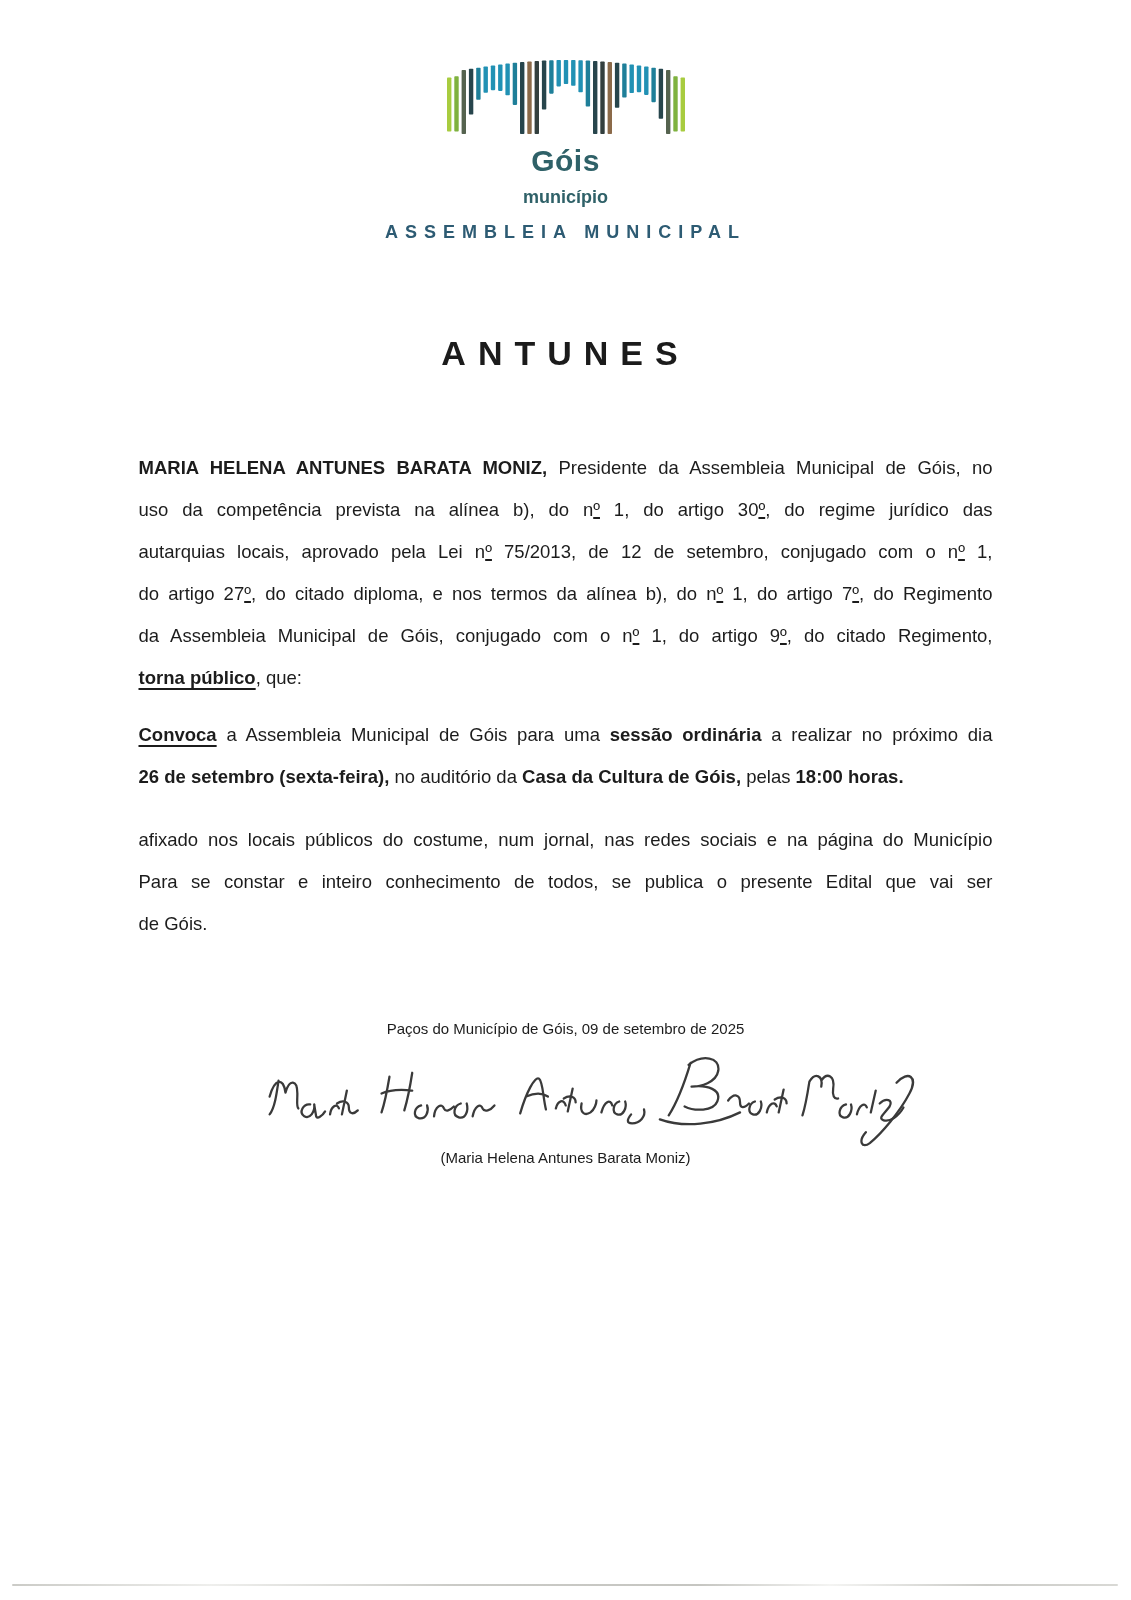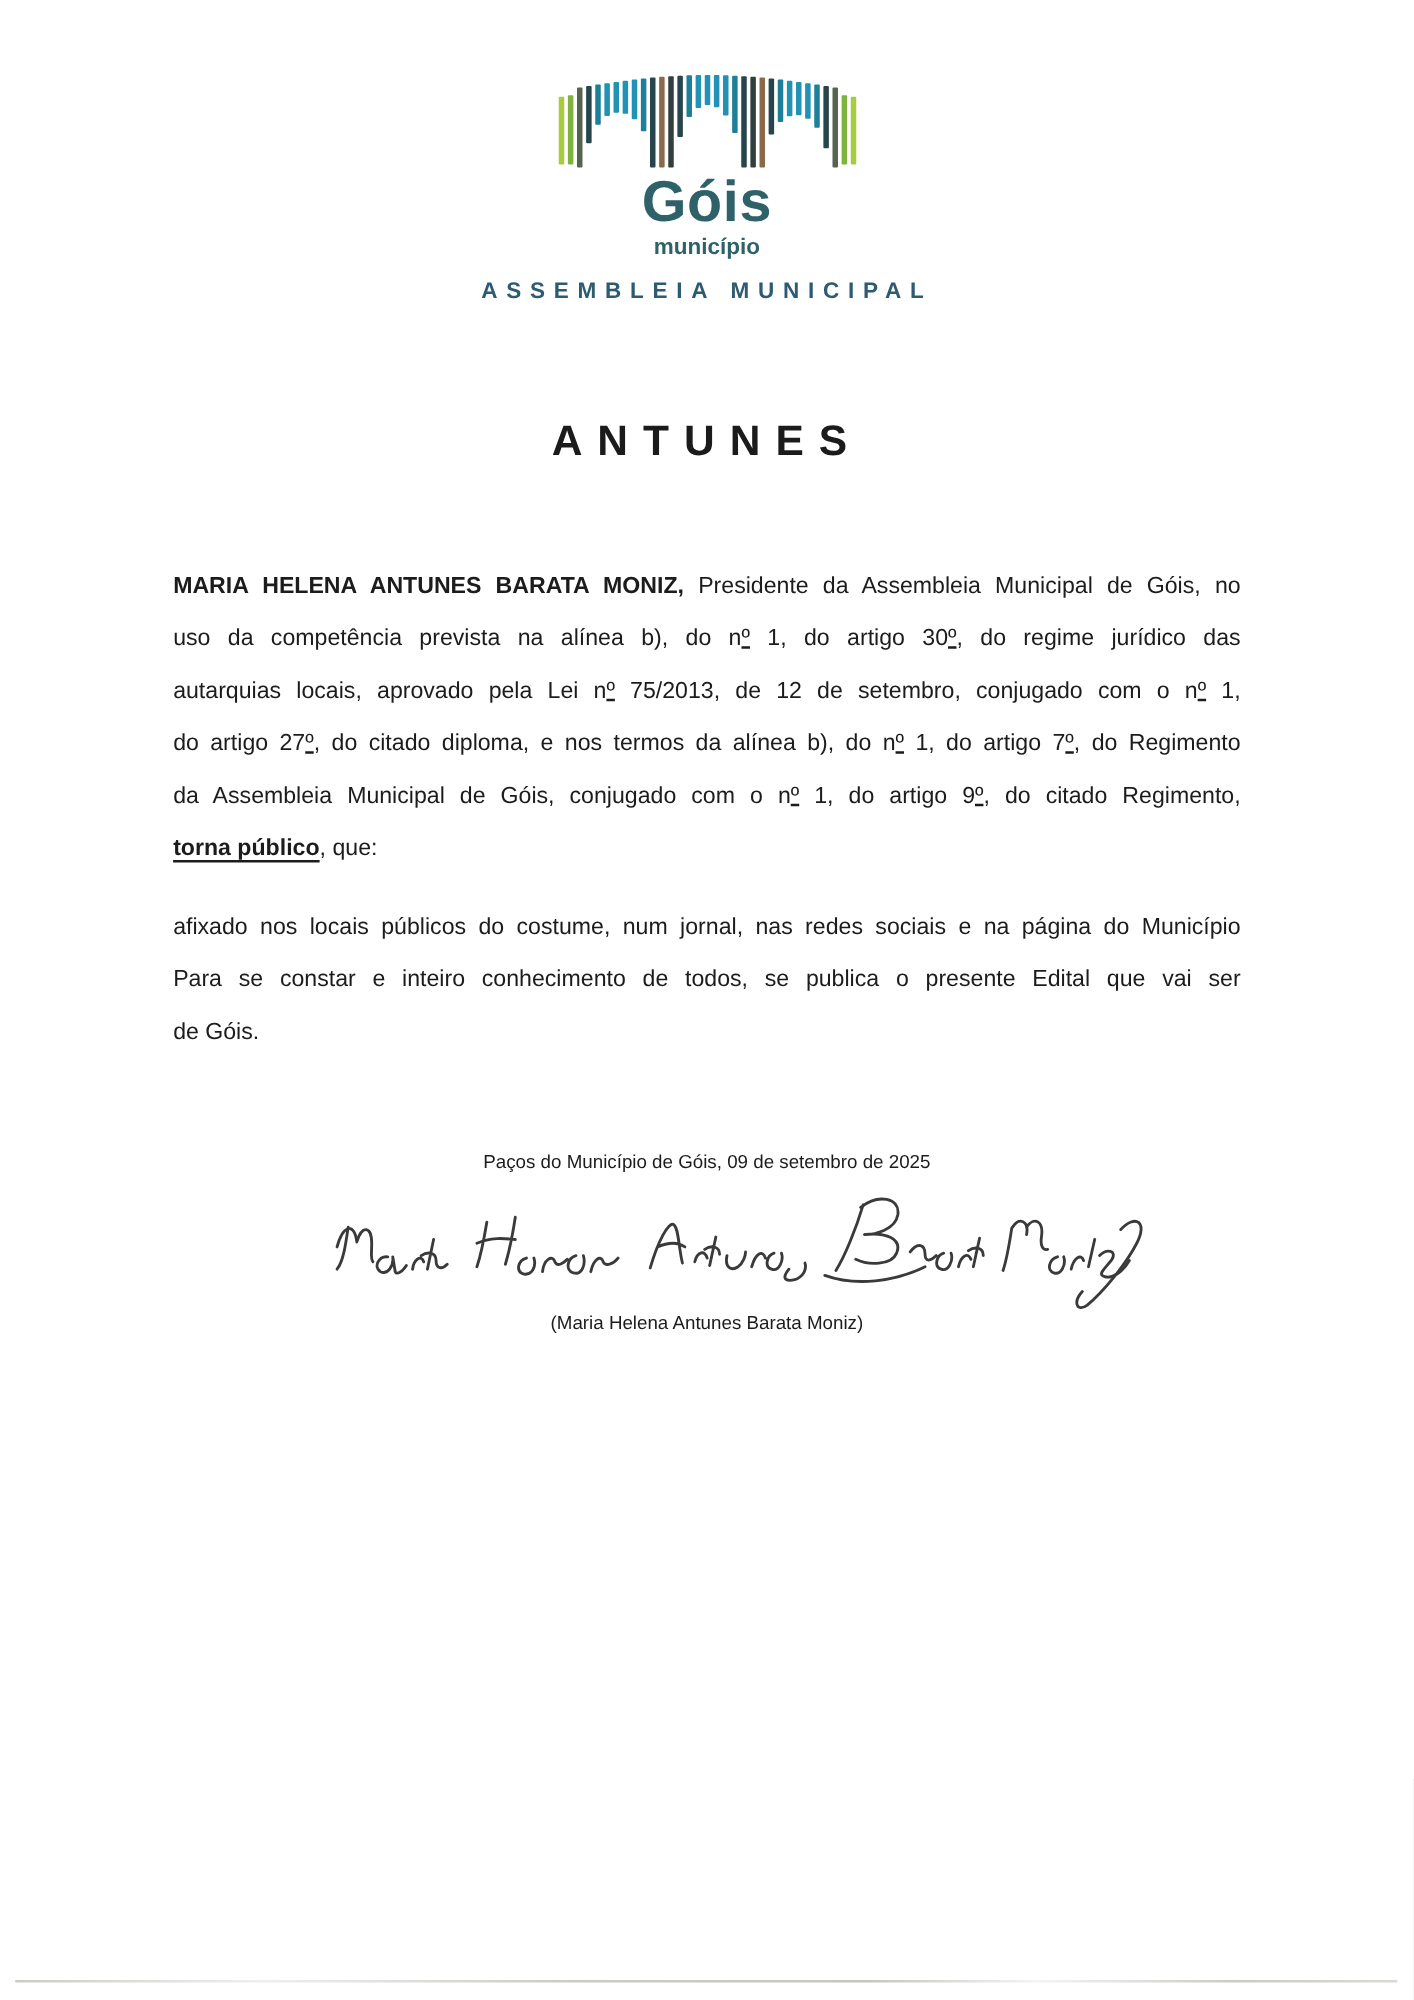--- a/index.html
+++ b/index.html
@@ -9,21 +9,21 @@
     background:#ffffff;overflow:hidden;
     font-family:"Liberation Sans","DejaVu Sans",sans-serif;
     color:#1c1c1c;
     --teal:#2f6168;
     --org-teal:#2d5b73;
   }
   
   .logo-block{padding-top:56px;text-align:center;}
   .bridge-svg{display:block;margin:0 auto;width:240px;height:84px;}
   .gois-name{
-    font-size:46px;font-weight:bold;line-height:46px;margin-top:-2px;
+    font-size:30px;font-weight:bold;line-height:46px;margin-top:-2px;
     color:var(--teal);letter-spacing:0.5px;text-align:center;
   }
   .gois-sub{
     font-size:18px;line-height:24px;margin-top:1px;color:var(--teal);font-weight:bold;
   }
   .org-name{
     font-size:18px;font-weight:bold;letter-spacing:7px;margin-top:13px;
     color:var(--org-teal);
   }
   
@@ -112,20 +112,22 @@
   <div class="doc-body" id="doc-body">
       <div class="para" style="margin-top: 0px;">
         <div class="text-line"><span class="seg-b">MARIA HELENA ANTUNES BARATA MONIZ,</span><span> Presidente da Assembleia Municipal de Góis, no</span></div>
         <div class="text-line"><span>uso da competência prevista na alínea b), do n<span class="ord">º</span> 1, do artigo 30<span class="ord">º</span>, do regime jurídico das</span></div>
         <div class="text-line"><span>autarquias locais, aprovado pela Lei n<span class="ord">º</span> 75/2013, de 12 de setembro, conjugado com o n<span class="ord">º</span> 1,</span></div>
         <div class="text-line"><span>do artigo 27<span class="ord">º</span>, do citado diploma, e nos termos da alínea b), do n<span class="ord">º</span> 1, do artigo 7<span class="ord">º</span>, do Regimento</span></div>
         <div class="text-line"><span>da Assembleia Municipal de Góis, conjugado com o n<span class="ord">º</span> 1, do artigo 9<span class="ord">º</span>, do citado Regimento,</span></div>
         <div class="text-line last"><span class="seg-b seg-u">torna público</span><span>, que:</span></div>
       </div>
       <div class="para" style="margin-top: 15px;">
+        <div class="text-line"><span class="seg-b seg-u">Convoca</span><span> a Assembleia Municipal de Góis para uma </span><span class="seg-b">sessão ordinária</span><span> a realizar no próximo dia</span></div>
+        <div class="text-line last"><span class="seg-b">26 de setembro (sexta-feira),</span><span> no auditório da </span><span class="seg-b">Casa da Cultura de Góis,</span><span> pelas </span><span class="seg-b">18:00 horas.</span></div>
       </div>
       <div class="para" style="margin-top: 21px;">
         <div class="text-line"><span>afixado nos locais públicos do costume, num jornal, nas redes sociais e na página do Município</span></div>
         <div class="text-line"><span>Para se constar e inteiro conhecimento de todos, se publica o presente Edital que vai ser</span></div>
         <div class="text-line last"><span>de Góis.</span></div>
       </div>
     </div>
 
   <div class="closing">
     <div class="place-date">Paços do Município de Góis, 09 de setembro de 2025</div>

